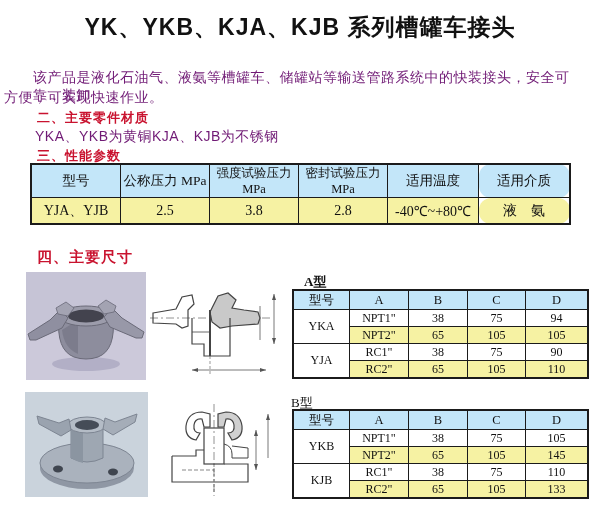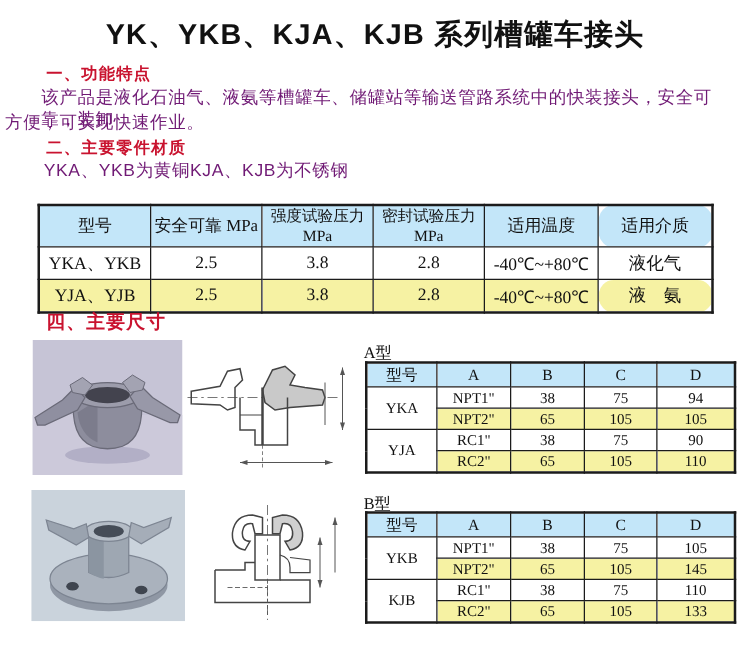--- a/index.html
+++ b/index.html
@@ -37,66 +37,58 @@
 
   .dim{border:2px solid #1b1b1b;}
   .dim th{height:18px;font-size:12.5px;}
   .dim td{height:16px;font-size:12px;}
   .dim .c0{width:55px;} .dim .c1{width:58px;} .dim .c2{width:58px;}
   .dim .c3{width:57px;} .dim .c4{width:61px;}
   #table-a{left:292px;top:289px;}
   #table-b{left:292px;top:409px;}
 
   .type-label{position:absolute;font-family:"Liberation Serif",serif;font-size:13px;color:#111;}
-  #label-a{left:291px;top:273px;}
+  #label-a{left:304px;top:273px;font-weight:bold;}
   #label-b{left:291px;top:394px;}
 
   .fig{position:absolute;}
   #photo-a{left:26px;top:272px;}
   #draw-a{left:148px;top:282px;}
   #photo-b{left:25px;top:392px;}
   #draw-b{left:152px;top:400px;}
   svg{display:block;}
 </style>
 </head>
 <body>
 
 <div class="page">
 
   <div class="title">YK、YKB、KJA、KJB 系列槽罐车接头</div>
 
-  <div id="h1" class="red-heading">一、功能特点</div>
   <div id="p1" class="body-line">该产品是液化石油气、液氨等槽罐车、储罐站等输送管路系统中的快装接头，安全可靠，装卸</div>
   <div id="p2" class="body-line">方便，可实现快速作业。</div>
 
   <div id="h2" class="red-heading">二、主要零件材质</div>
   <div id="mat1" class="body-line">YKA、YKB为黄铜</div>
   <div id="mat2" class="body-line">KJA、KJB为不锈钢</div>
 
+  <div id="h3" class="red-heading">三、性能参数</div>
 
   <table class="perf">
     <thead>
       <tr>
         <th class="c0">型号</th>
-        <th class="c1">安全可靠 MPa</th>
+        <th class="c1">公称压力 MPa</th>
         <th class="c2 small">强度试验压力MPa</th>
         <th class="c3 small">密封试验压力MPa</th>
         <th class="c4">适用温度</th>
         <th class="c5">适用介质</th>
       </tr>
     </thead>
     <tbody>
-      <tr>
-        <td class="c0">YKA、YKB</td>
-        <td class="c1">2.5</td>
-        <td class="c2">3.8</td>
-        <td class="c3">2.8</td>
-        <td class="c4">-40℃~+80℃</td>
-        <td class="c5">液化气</td>
-      </tr>
       <tr class="yellow">
         <td class="c0">YJA、YJB</td>
         <td class="c1">2.5</td>
         <td class="c2">3.8</td>
         <td class="c3">2.8</td>
         <td class="c4">-40℃~+80℃</td>
         <td class="c5">液　氨</td>
       </tr>
     </tbody>
   </table>

